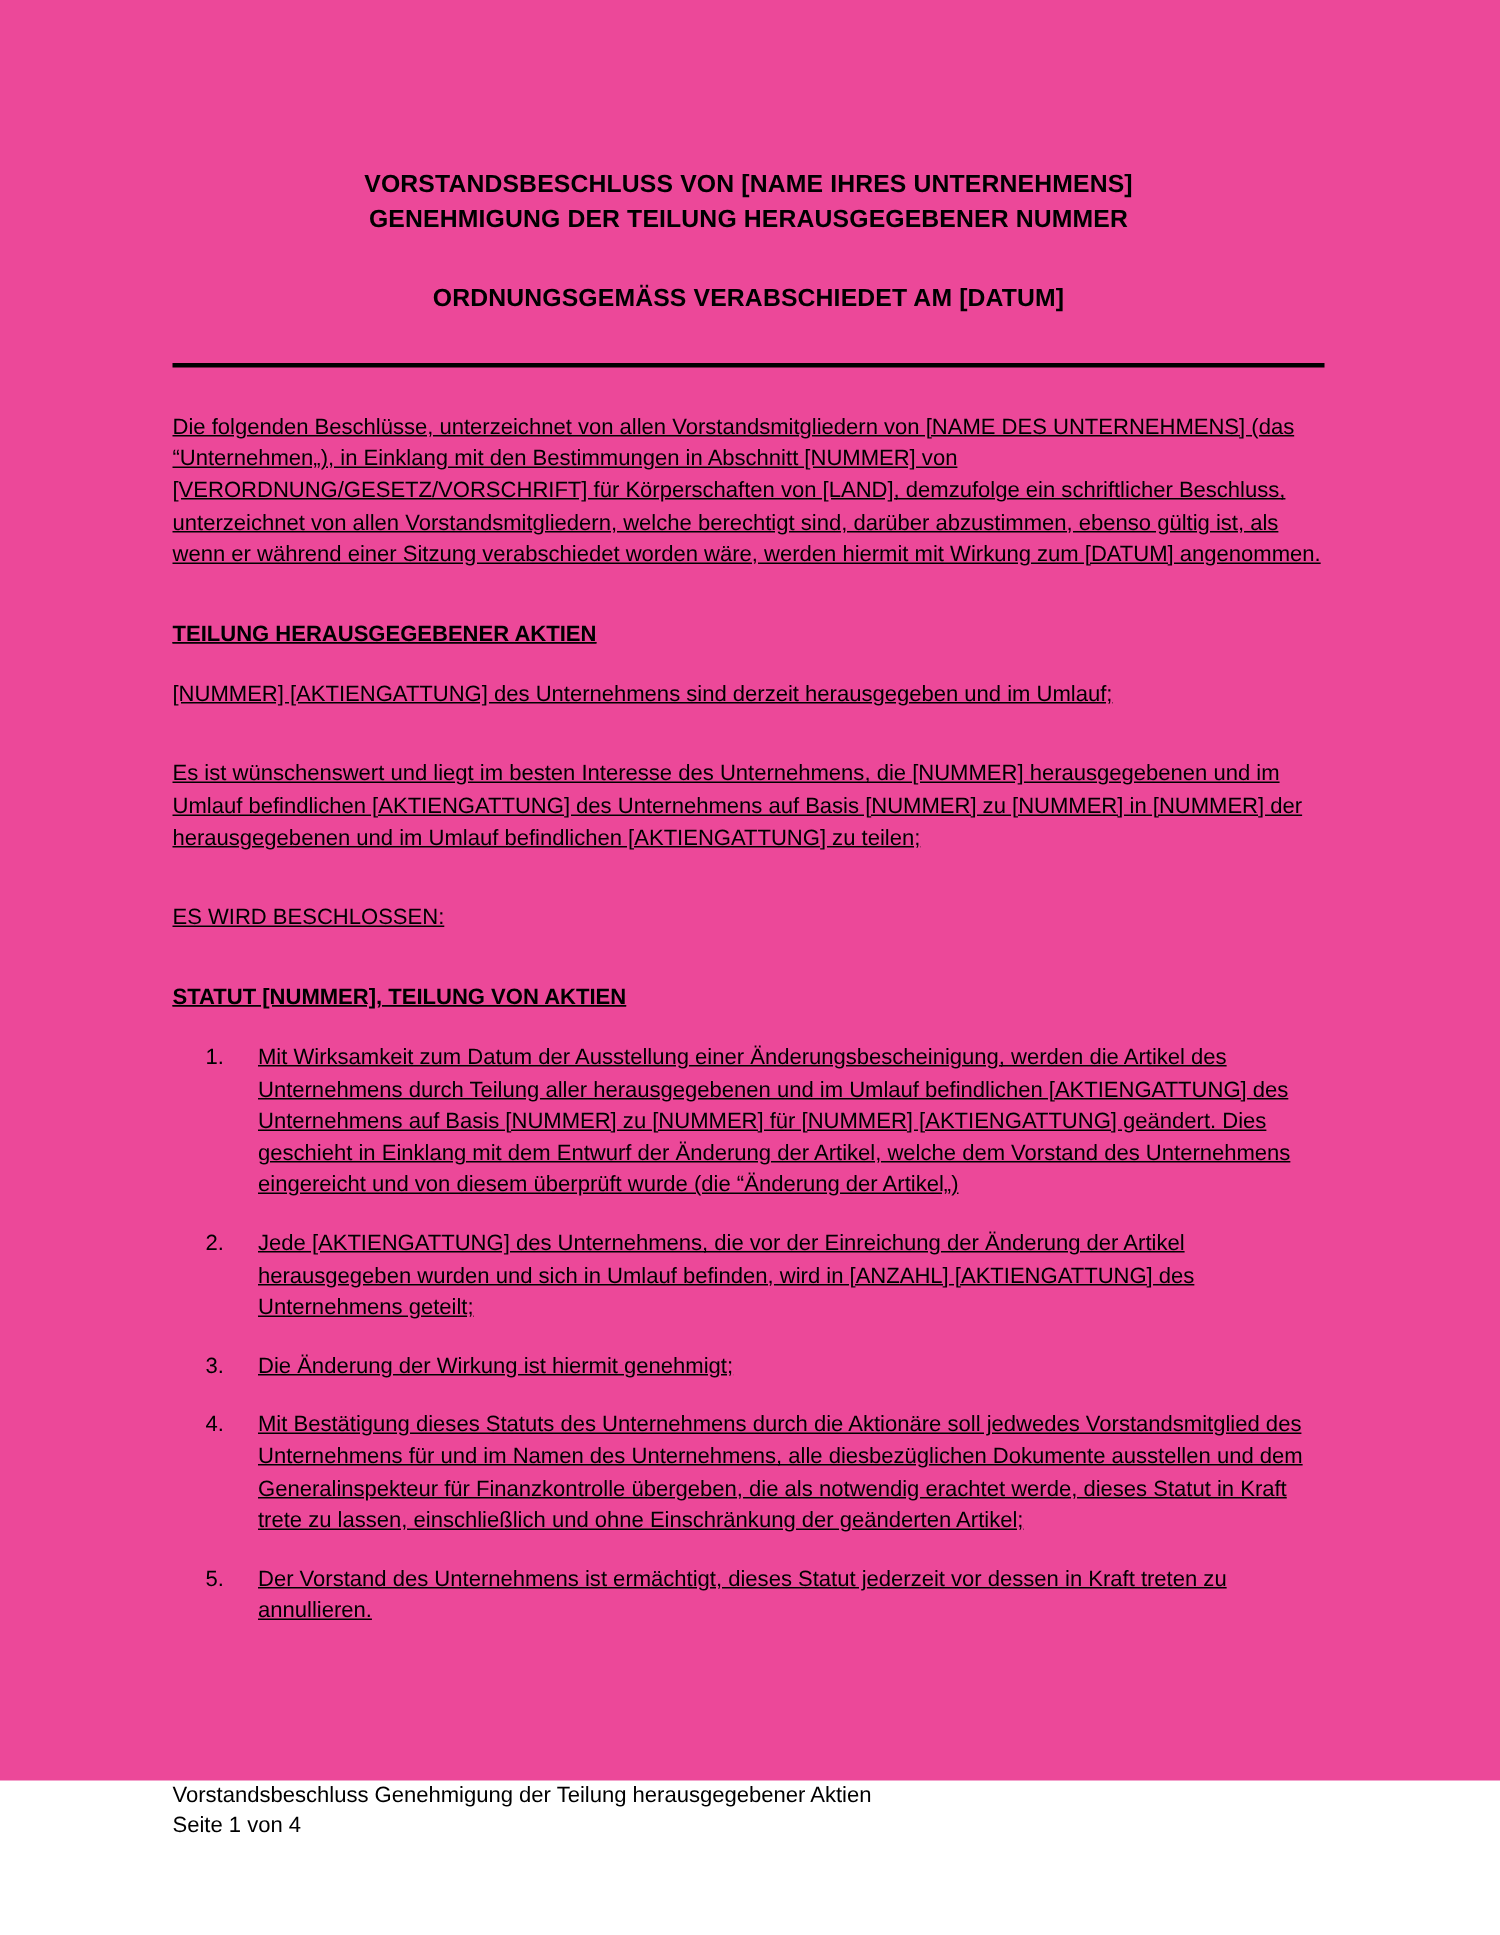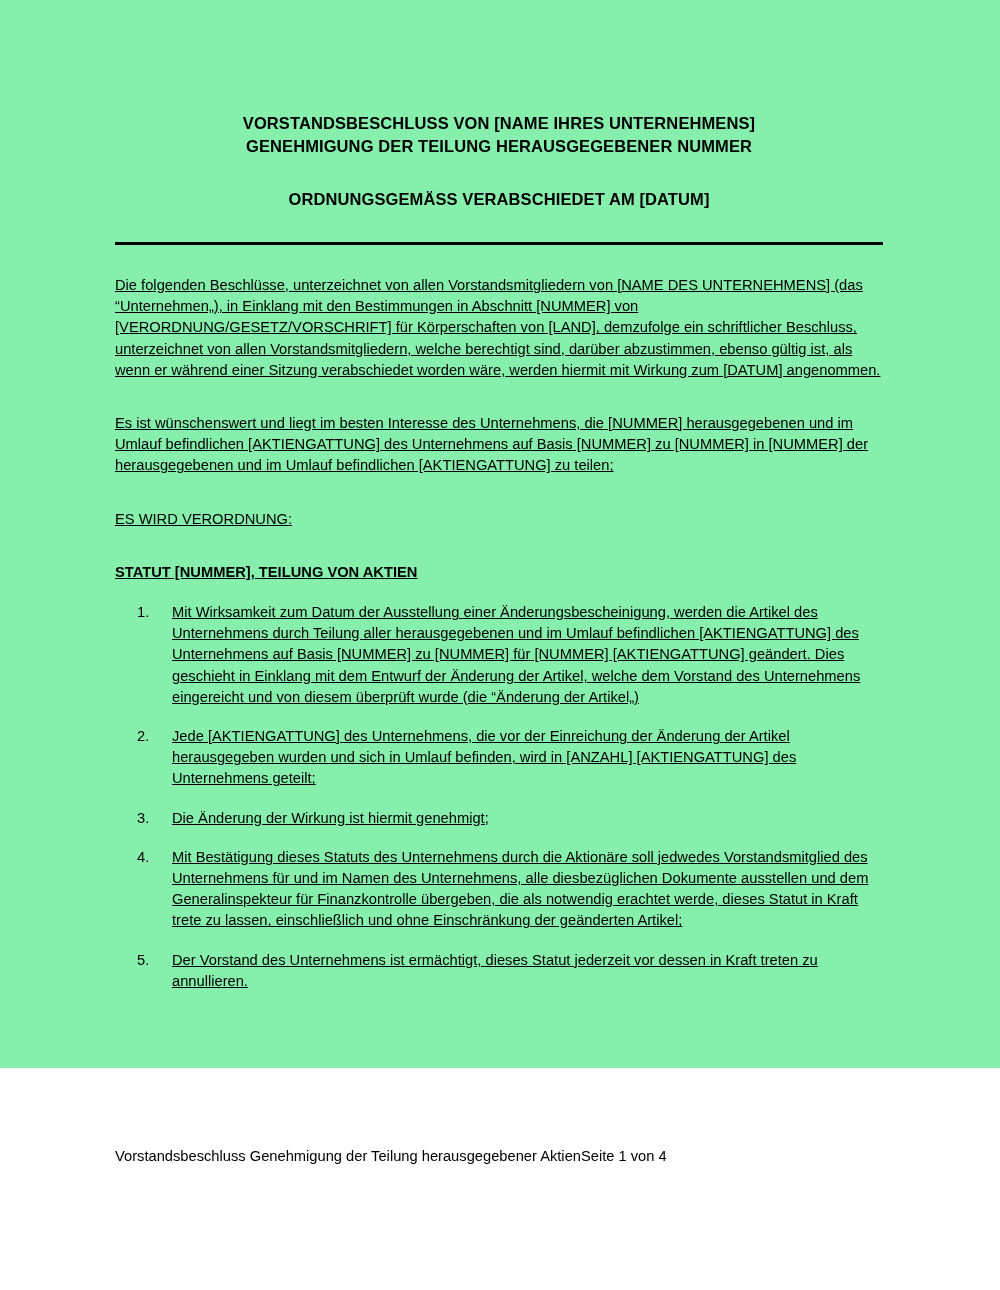--- a/index.html
+++ b/index.html
@@ -10,22 +10,22 @@
   body {
     width: 1000px;
     height: 1290px;
     font-family: "Liberation Sans", sans-serif;
     color: #000000;
     -webkit-font-smoothing: antialiased;
   }
   .page {
     position: relative;
     width: 1000px;
-    height: 1068px;
-    background: #86efac;
+    height: 1187px;
+    background: #ec4899;
     box-sizing: border-box;
   }
   .content {
     position: absolute;
     left: 115px;
     top: 0;
     width: 768px;
   }
 
   
@@ -114,27 +114,28 @@
   }
 
   .post-list-gap {
     height: 49px;
   }
 
   
   .footer {
     position: absolute;
     left: 115px;
-    top: 1146px;
+    top: 1187px;
     width: 768px;
     display: flex;
-    justify-content: flex-start;
+    justify-content: flex-end;
     align-items: baseline;
     font-size: 14.7px;
     line-height: 20px;
+    flex-direction: column;
   }
   .footer .f-left { text-align: left; }
   .footer .f-right { text-align: right; }
 </style>
 </head>
 <body>
 
 <div class="page">
 
   <div class="content">
@@ -144,25 +145,27 @@
       <div class="title-line">GENEHMIGUNG DER TEILUNG HERAUSGEGEBENER NUMMER</div>
       <div class="title-sub">ORDNUNGSGEMÄSS VERABSCHIEDET AM [DATUM]</div>
     </div>
 
     <hr class="rule">
 
     <div class="body-wrap">
 
       <p class="para gap-lg">Die folgenden Beschlüsse, unterzeichnet von allen Vorstandsmitgliedern von [NAME DES UNTERNEHMENS] (das “Unternehmen„), in Einklang mit den Bestimmungen in Abschnitt [NUMMER] von [VERORDNUNG/GESETZ/VORSCHRIFT] für Körperschaften von [LAND], demzufolge ein schriftlicher Beschluss, unterzeichnet von allen Vorstandsmitgliedern, welche berechtigt sind, darüber abzustimmen, ebenso gültig ist, als wenn er während einer Sitzung verabschiedet worden wäre, werden hiermit mit Wirkung zum [DATUM] angenommen.</p>
 
-
+      <h2 class="section-head"><span>TEILUNG HERAUSGEGEBENER AKTIEN</span></h2>
+
+      <p class="para gap-lg">[NUMMER] [AKTIENGATTUNG] des Unternehmens sind derzeit herausgegeben und im Umlauf;</p>
 
       <p class="para gap-lg">Es ist wünschenswert und liegt im besten Interesse des Unternehmens, die [NUMMER] herausgegebenen und im Umlauf befindlichen [AKTIENGATTUNG] des Unternehmens auf Basis [NUMMER] zu [NUMMER] in [NUMMER] der herausgegebenen und im Umlauf befindlichen [AKTIENGATTUNG] zu teilen;</p>
 
-      <p class="para gap-lg">ES WIRD VERORDNUNG:</p>
+      <p class="para gap-lg">ES WIRD BESCHLOSSEN:</p>
 
 
       <h2 class="section-head"><span>STATUT [NUMMER], TEILUNG VON AKTIEN</span></h2>
 
       <ol class="numlist list-block">
         <li>
           <span class="marker">1.</span>
           <span class="item-text">Mit Wirksamkeit zum Datum der Ausstellung einer Änderungsbescheinigung, werden die Artikel des Unternehmens durch Teilung aller herausgegebenen und im Umlauf befindlichen [AKTIENGATTUNG] des Unternehmens auf Basis [NUMMER] zu [NUMMER] für [NUMMER] [AKTIENGATTUNG] geändert. Dies geschieht in Einklang mit dem Entwurf der Änderung der Artikel, welche dem Vorstand des Unternehmens eingereicht und von diesem überprüft wurde (die “Änderung der Artikel„)</span>
         </li>
         <li>

